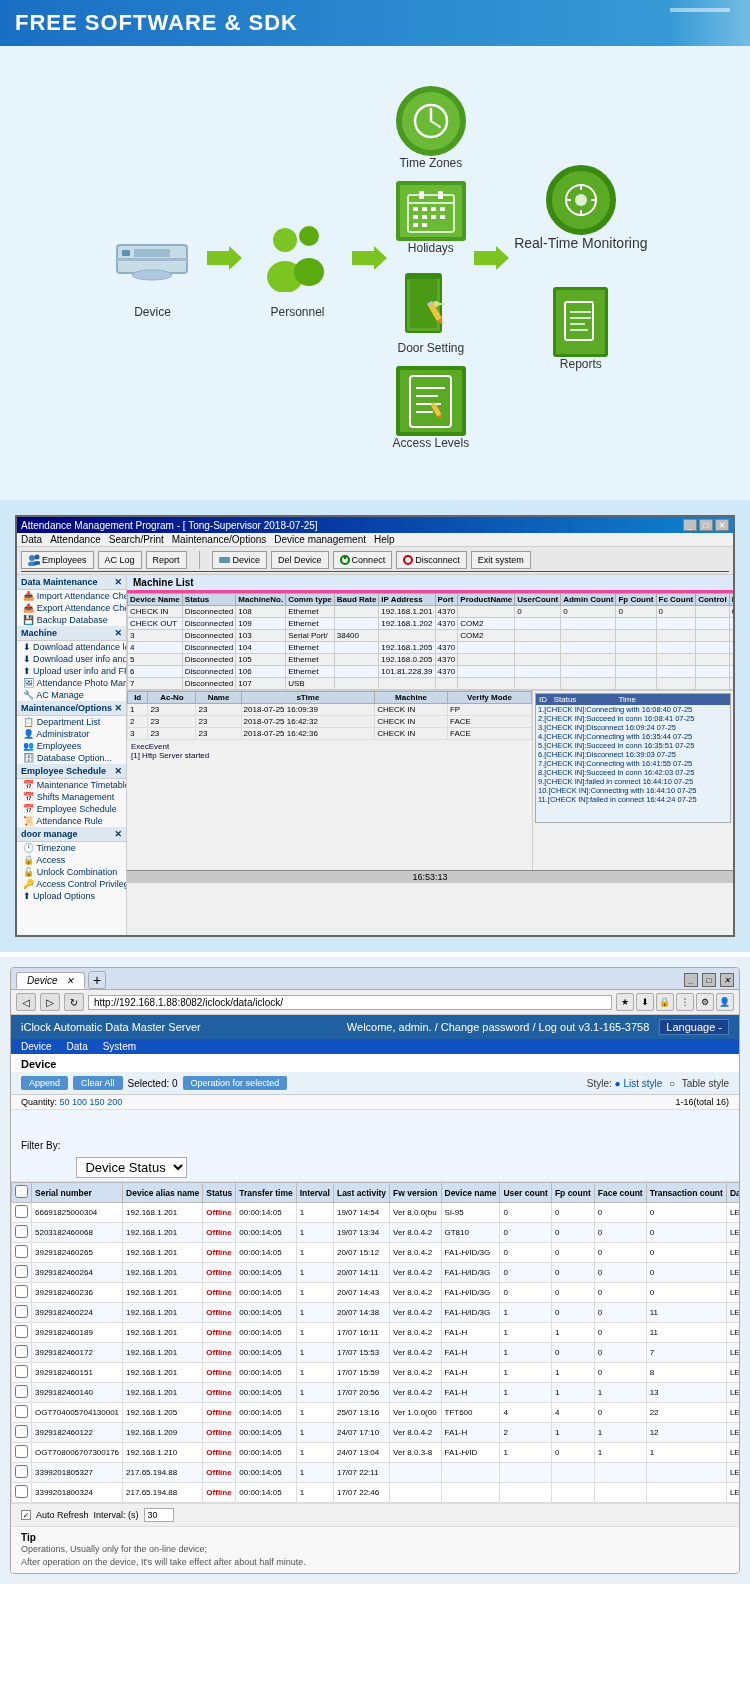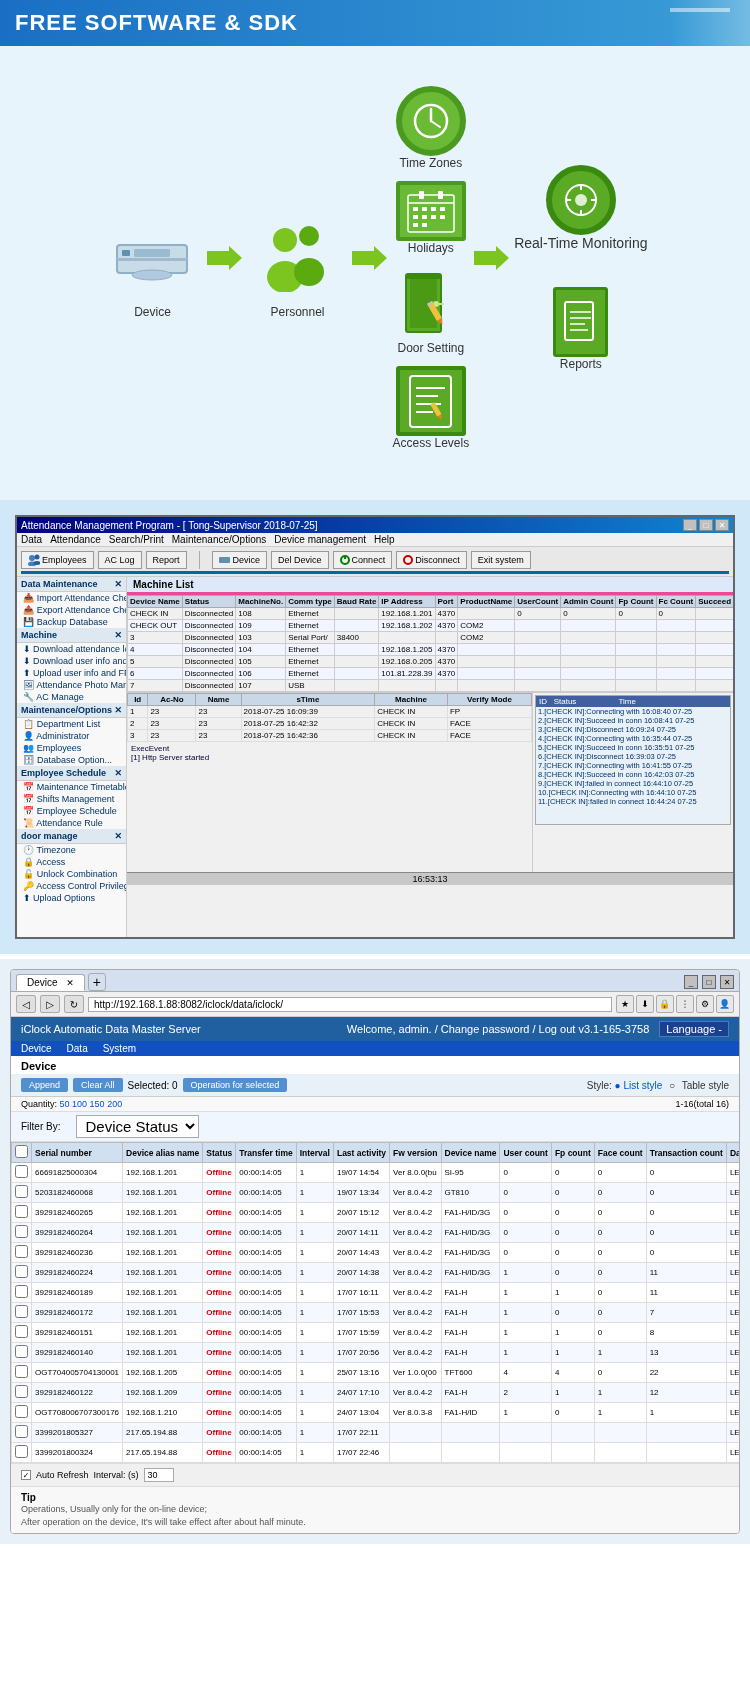--- a/index.html
+++ b/index.html
@@ -310,20 +310,21 @@
       border-radius: 4px;
       overflow: hidden;
     }
     .browser-tabs {
       background: #d4e0f0;
       display: flex;
       align-items: center;
       padding: 3px 5px 0;
       gap: 3px;
       border-bottom: 1px solid #aaa;
+      font-style: italic;
     }
     .browser-tab {
       background: #f0f6ff;
       border: 1px solid #aaa;
       border-bottom: none;
       border-radius: 3px 3px 0 0;
       padding: 2px 10px;
       font-size: 10px;
       cursor: pointer;
     }
@@ -448,23 +449,24 @@
       padding: 3px 10px;
       font-size: 10px;
       border-bottom: 1px solid #ddd;
       display: flex;
       gap: 16px;
       align-items: center;
     }
     .filter-dropdown {
       border: 1px solid #aaa;
       padding: 1px 4px;
-      font-size: 15px;
+      font-size: 13px;
       background: white;
       cursor: pointer;
+      margin-top: 44px;
     }
     .device-table {
       width: 100%;
       border-collapse: collapse;
       font-size: 8.5px;
     }
     .device-table th {
       background: #d0e0f0;
       border: 1px solid #bbb;
       padding: 2px 3px;
@@ -689,21 +691,21 @@
     <div class="win-menubar">
       <span>Data</span>
       <span>Attendance</span>
       <span>Search/Print</span>
       <span>Maintenance/Options</span>
       <span>Device management</span>
       <span>Help</span>
     </div>
 
     <div class="win-toolbar">
-      <div style="display:flex;gap:8px;padding:2px 0;border-bottom:3px solid #0369a1;width:100%;">
+      <div style="display:flex;gap:8px;padding:2px 0;border-bottom:1px solid #0369a1;width:100%;">
         <div style="display:flex;gap:4px;">
           <button class="toolbar-btn">
             <svg width="12" height="12" viewBox="0 0 12 12">
                 <circle cx="4" cy="4" r="3" fill="#4080c0"></circle>
                 <ellipse cx="4" cy="10" rx="4" ry="2.5" fill="#4080c0"></ellipse>
                 <circle cx="9" cy="3" r="2.5" fill="#2060a0"></circle>
                 <ellipse cx="9" cy="9" rx="3.5" ry="2" fill="#2060a0"></ellipse>
               </svg>
             Employees
           </button>
@@ -780,21 +782,21 @@
                 <th>MachineNo.</th>
                 <th>Comm type</th>
                 <th>Baud Rate</th>
                 <th>IP Address</th>
                 <th>Port</th>
                 <th>ProductName</th>
                 <th>UserCount</th>
                 <th>Admin Count</th>
                 <th>Fp Count</th>
                 <th>Fc Count</th>
-                <th>Succeed</th>
+                <th>Control</th>
                 <th>Log Count</th>
 
               </tr>
             </thead>
             <tbody id="machine-tbody">
             <tr>
                   <td>CHECK IN</td>
                   <td>Disconnected</td>
                   <td>108</td>
                   <td>Ethernet</td>

